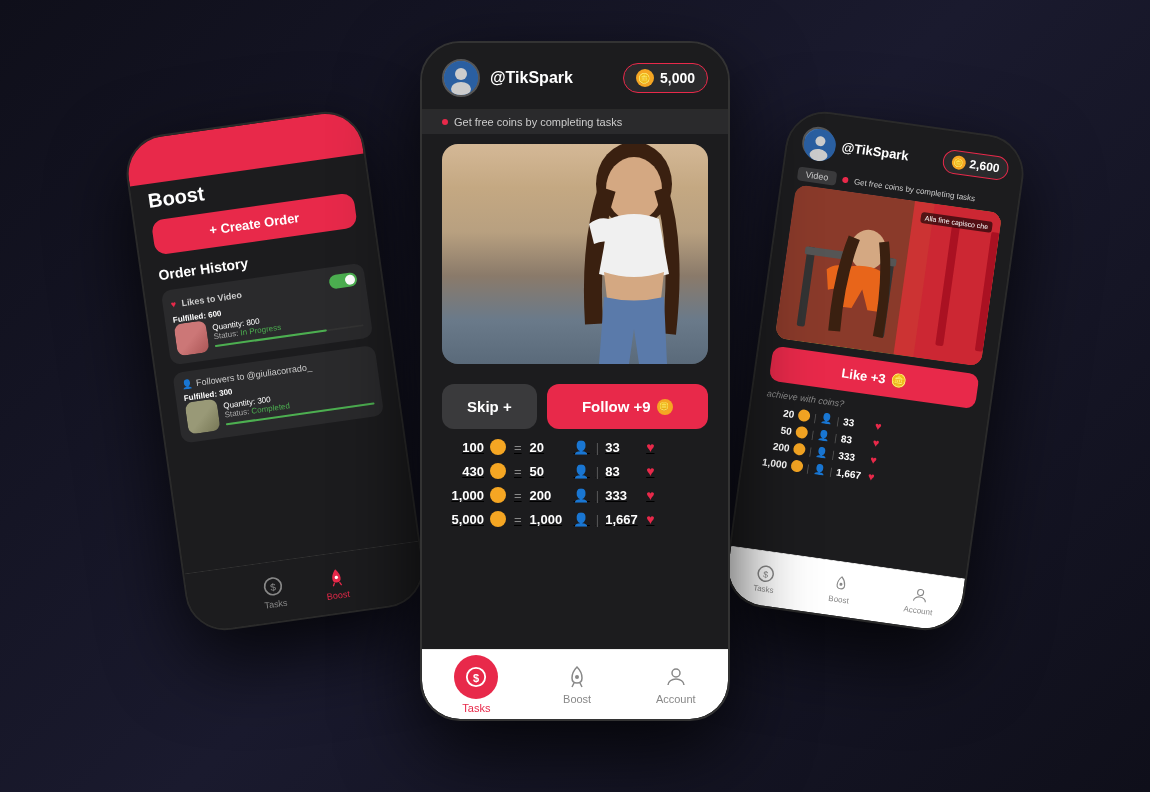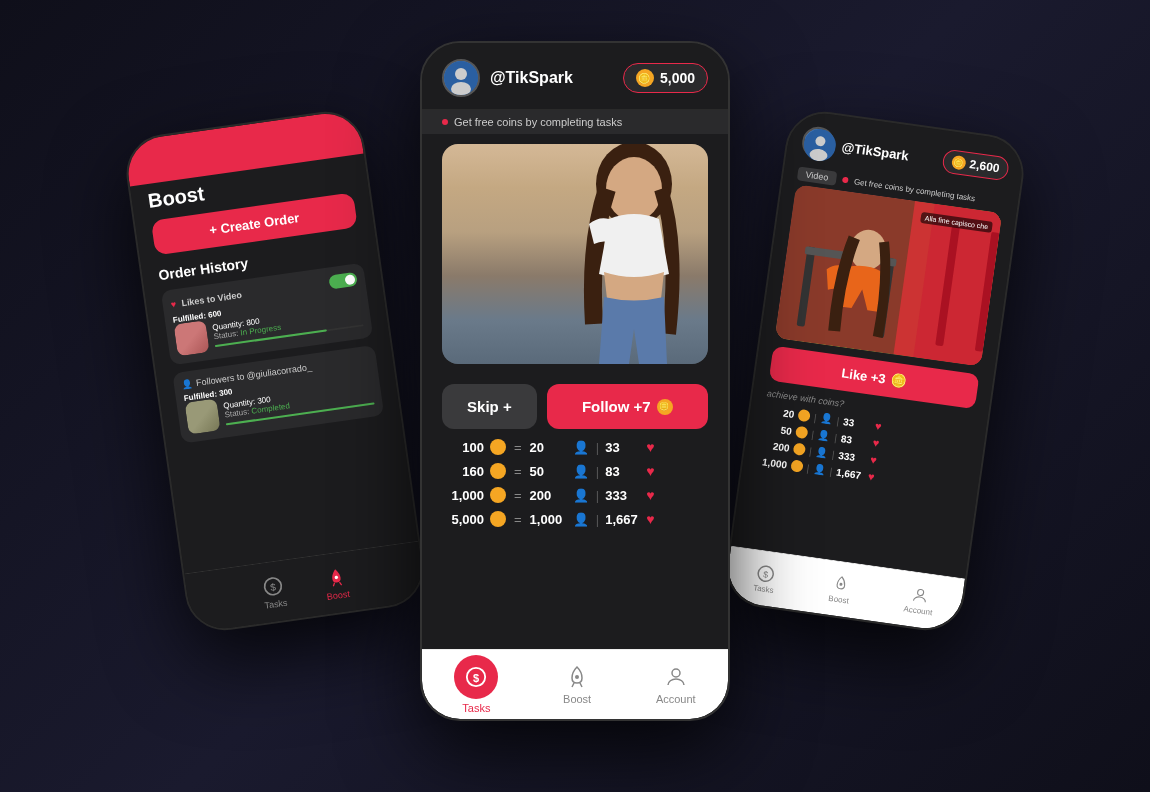--- a/index.html
+++ b/index.html
@@ -431,20 +431,21 @@
     .coins-table {
       padding: 0 20px;
       flex: 1;
     }
 
     .coins-row {
       display: flex;
       align-items: center;
       gap: 6px;
       margin-bottom: 8px;
+      text-decoration: underline;
     }
 
     .coins-amount {
       color: #fff;
       font-size: 13px;
       font-weight: 600;
       width: 42px;
       text-align: right;
     }
 
@@ -863,39 +864,39 @@
             <path d="M65 128 Q95 138 125 128 L122 155 Q95 162 68 155 Z" fill="#d4a882"></path>
 
             <path d="M65 153 Q95 160 125 153 L128 220 L100 220 L95 185 L90 220 L60 220 Z" fill="#5a7aaa"></path>
           </svg>
         </div>
       </div>
 
       <div class="task-action-btns">
         <div class="skip-btn">Skip +</div>
         <div class="follow-btn">
-          <span>Follow +7</span>
+          <span>Follow +9</span>
           <span class="coin-small">🪙</span>
         </div>
       </div>
 
 
       <div class="coins-table">
         <div class="coins-row">
           <div class="coins-amount">100</div>
           <div class="coin-med"></div>
           <div class="equals">=</div>
           <div class="followers-amount">20</div>
           <div class="person-icon">👤</div>
           <div class="pipe">|</div>
           <div class="likes-amount">33</div>
           <div class="heart-icon">♥</div>
         </div>
         <div class="coins-row">
-          <div class="coins-amount">160</div>
+          <div class="coins-amount">430</div>
           <div class="coin-med"></div>
           <div class="equals">=</div>
           <div class="followers-amount">50</div>
           <div class="person-icon">👤</div>
           <div class="pipe">|</div>
           <div class="likes-amount">83</div>
           <div class="heart-icon">♥</div>
         </div>
         <div class="coins-row">
           <div class="coins-amount">1,000</div>

